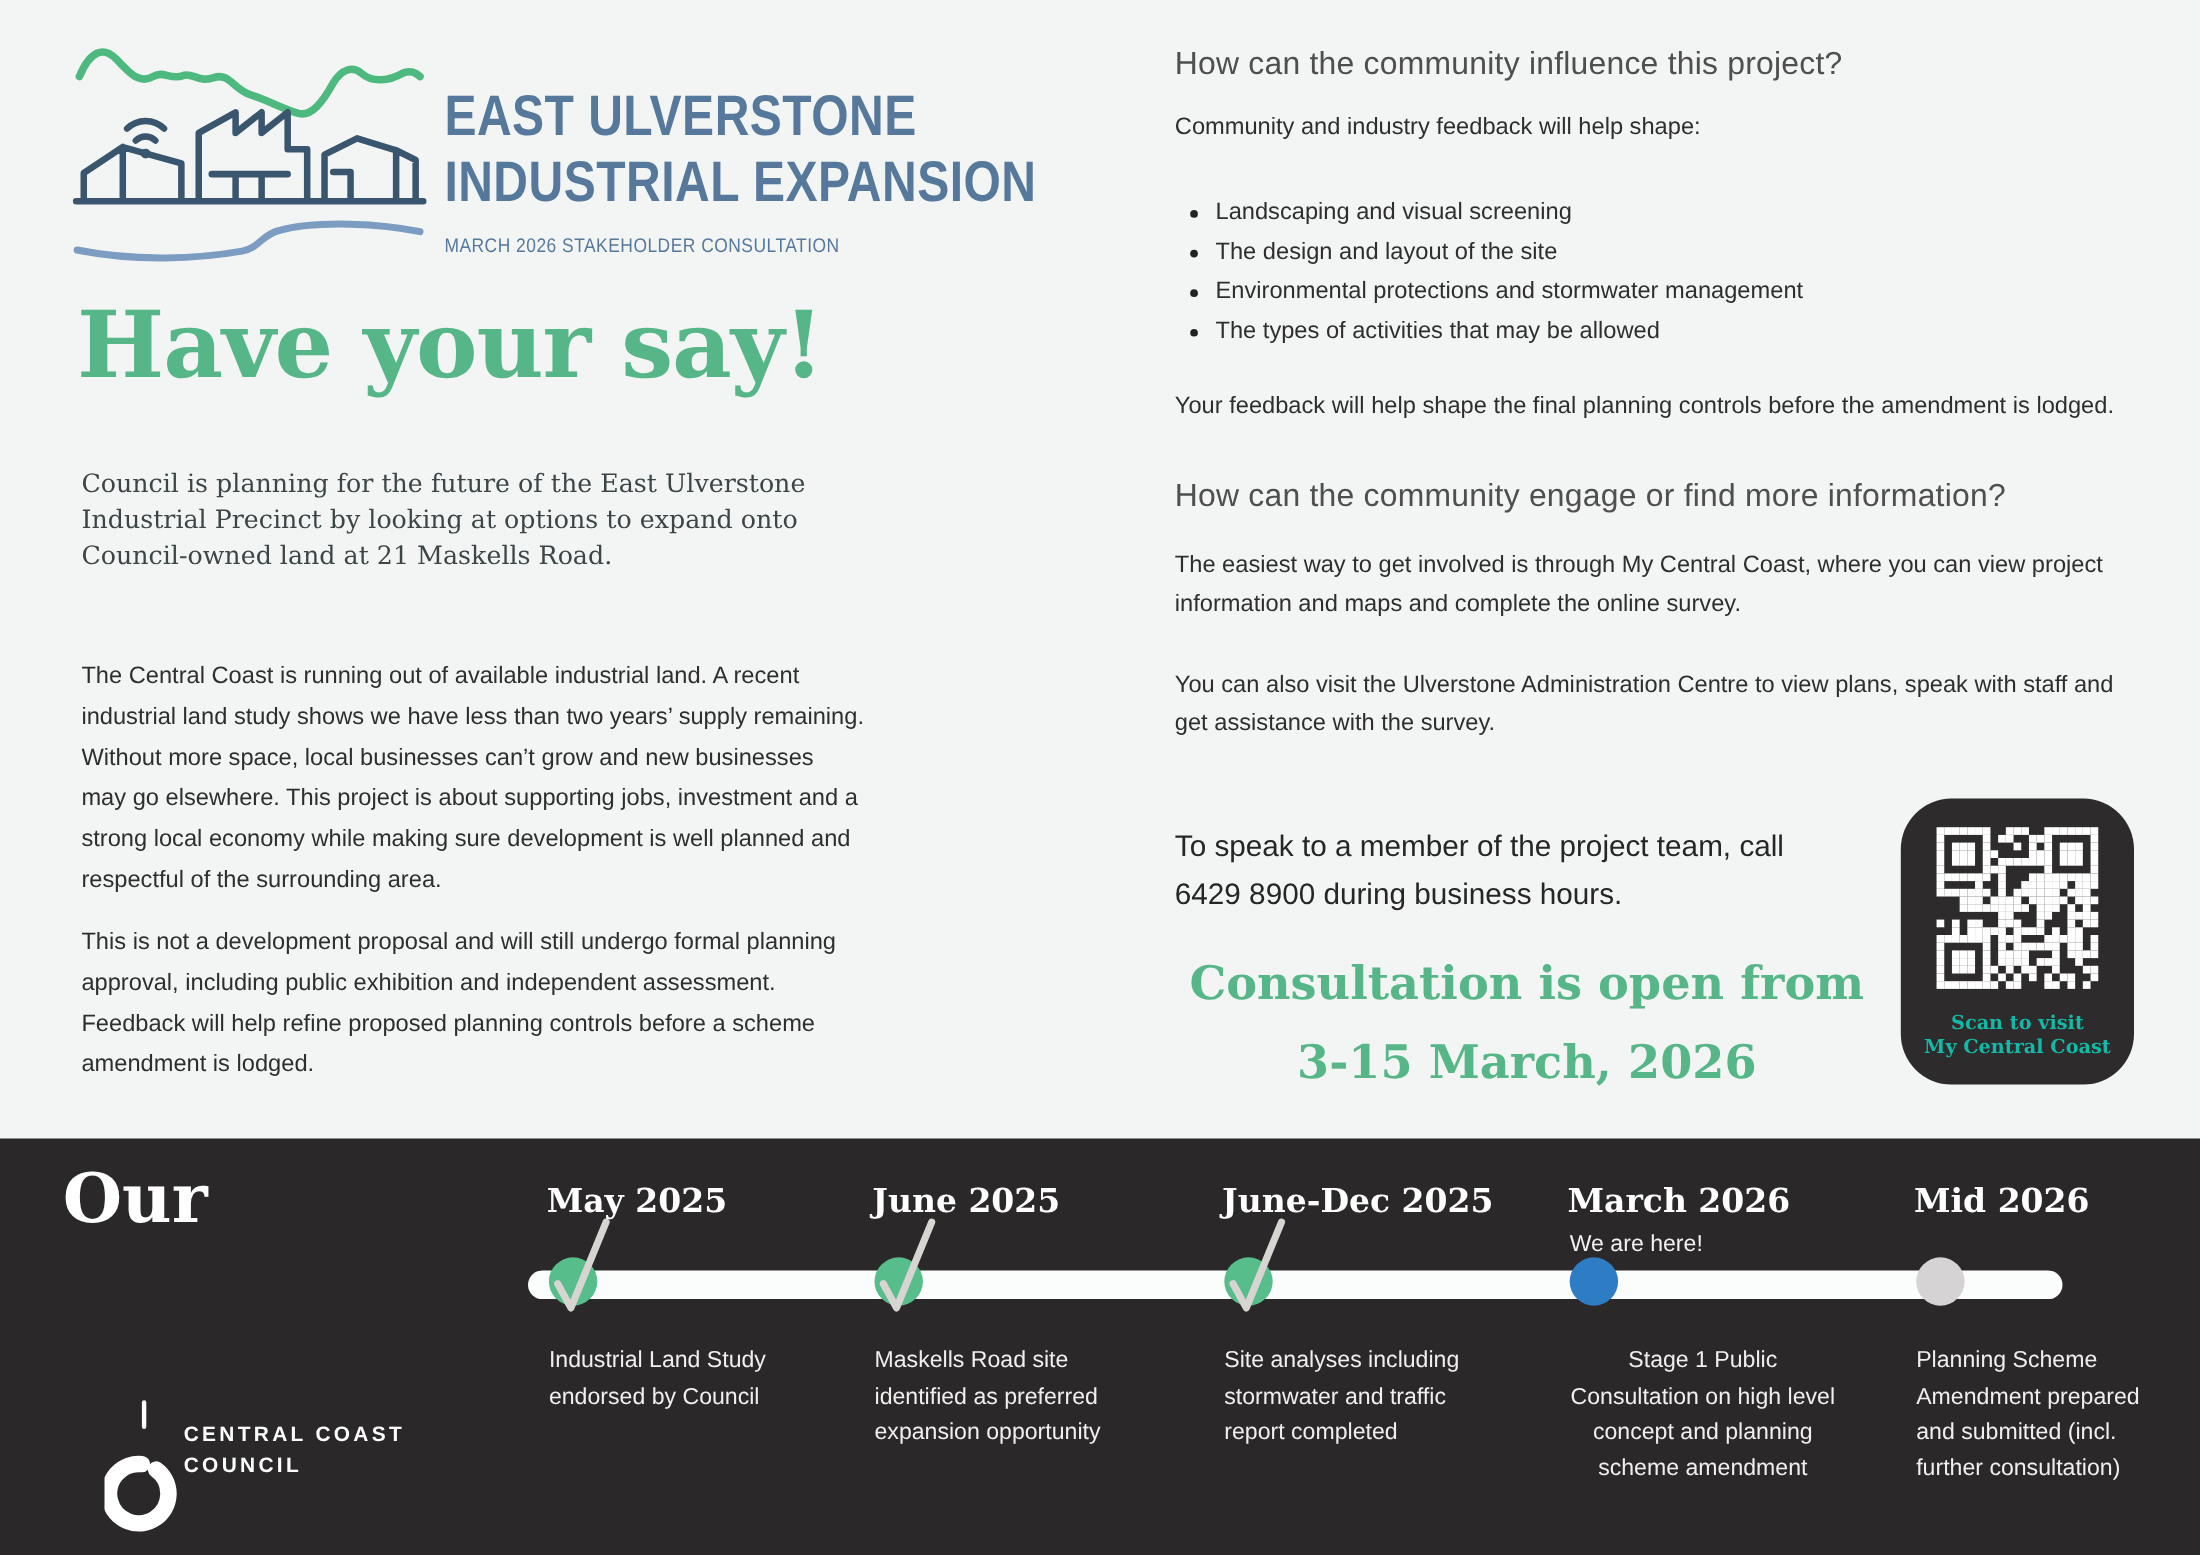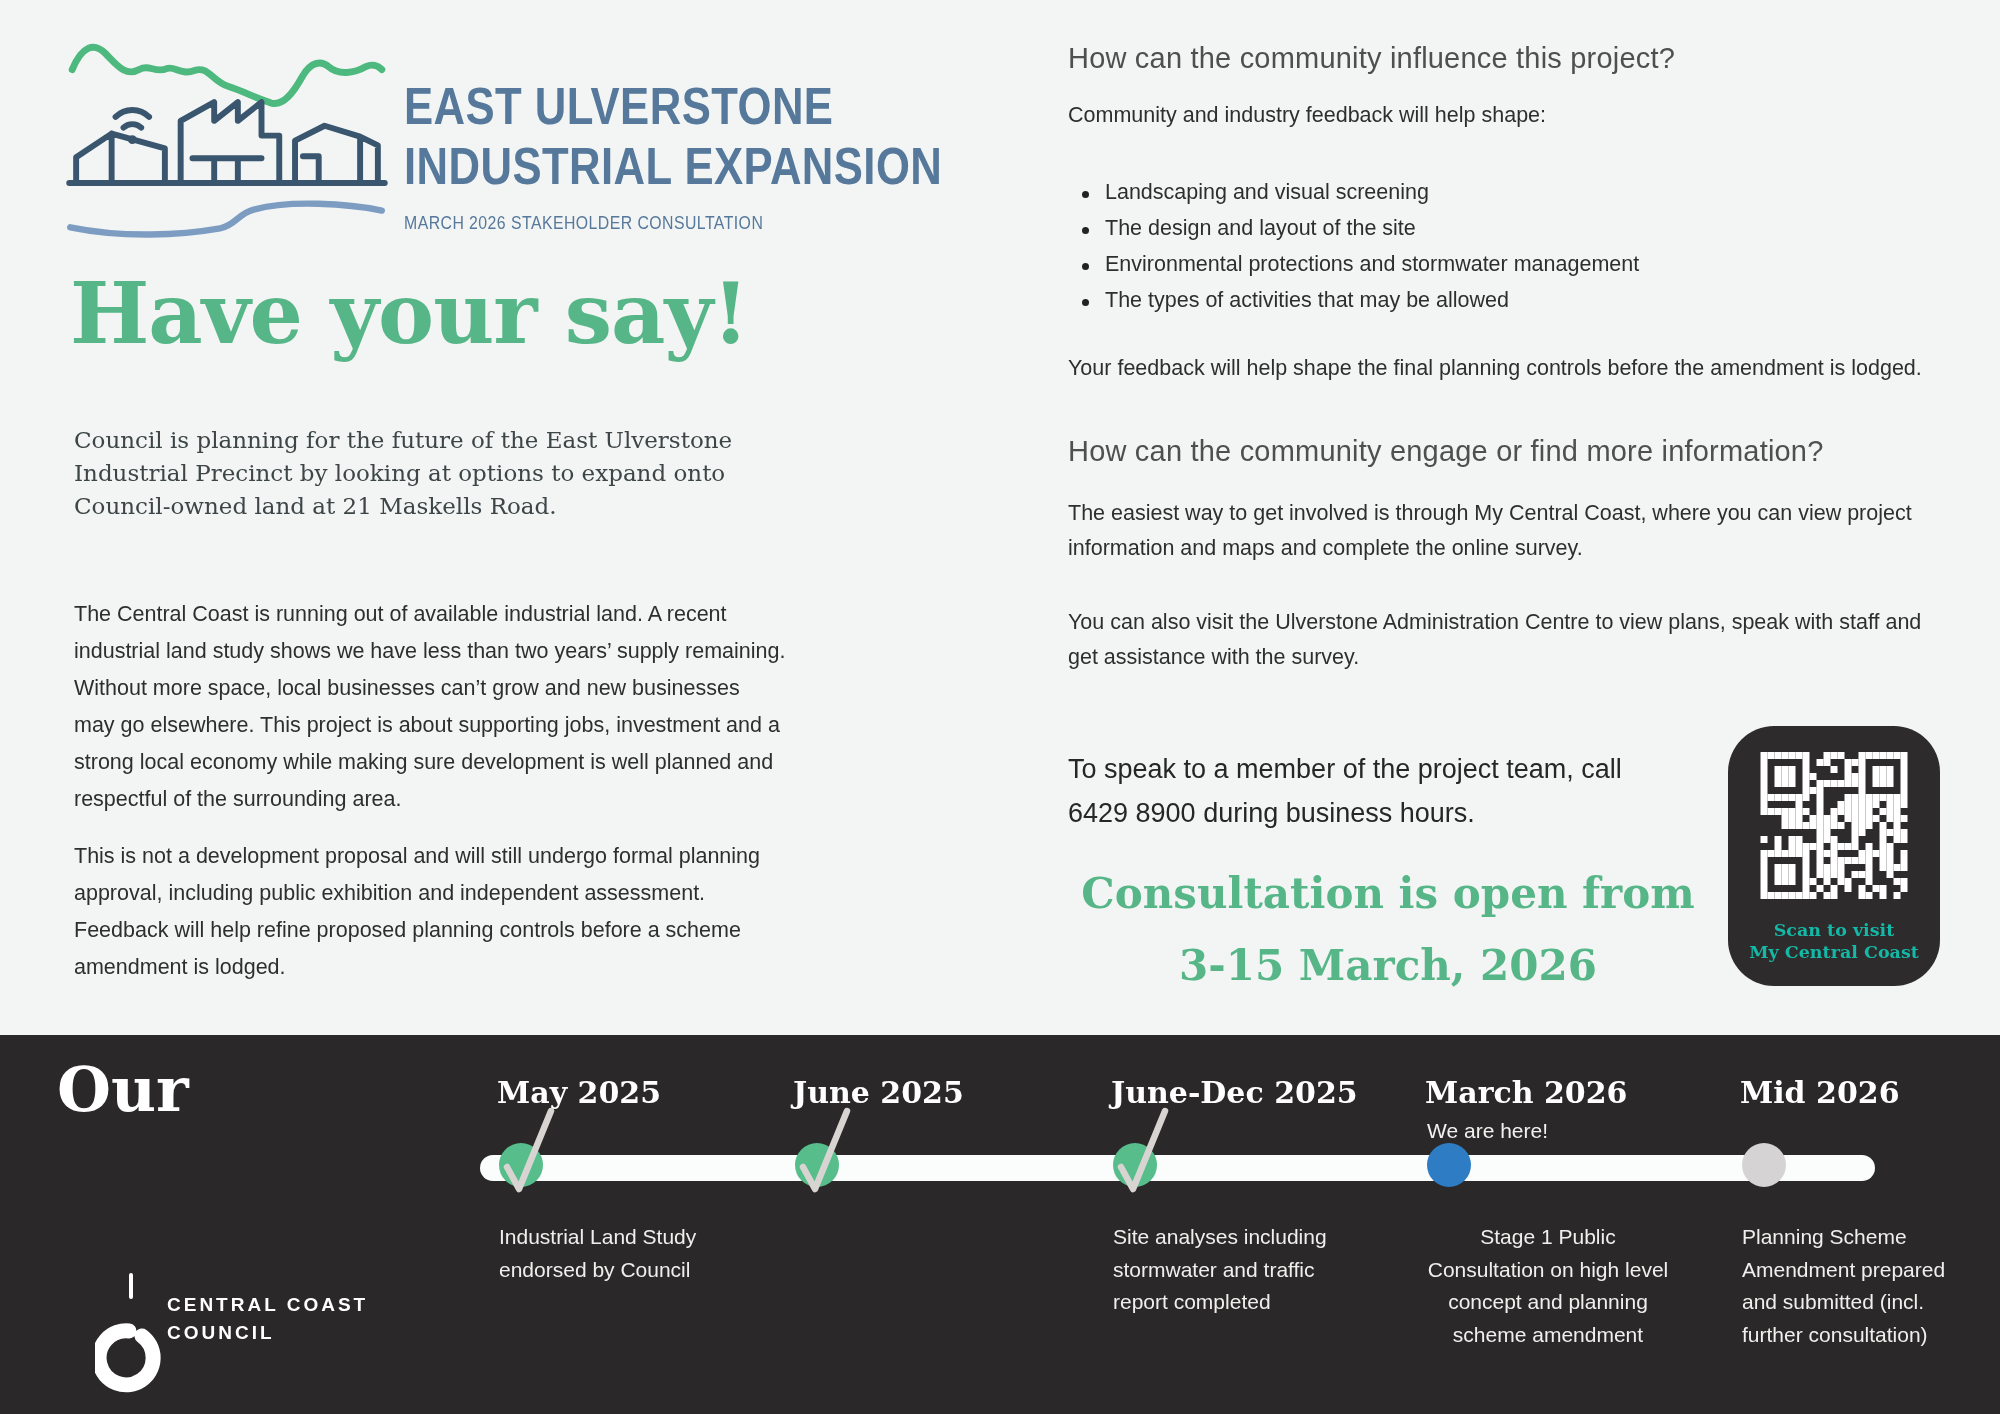--- a/index.html
+++ b/index.html
@@ -592,20 +592,21 @@
     </svg>
     <div class="m-desc">Industrial Land Study endorsed by Council</div>
   </div>
         <div class="milestone" style="left: 793px;">
     <div class="m-date">June 2025</div>
     <div class="m-note"></div>
     <div class="m-dot dot-done"></div>
     <svg class="m-check" viewBox="0 0 70 120" fill="none" style="display: block;">
       <polyline points="14,70 26,92 58,14" stroke="#d8d4d1" stroke-width="6.5" stroke-linecap="round" stroke-linejoin="round"></polyline>
     </svg>
+    <div class="m-desc">Maskells Road site identified as preferred expansion opportunity</div>
   </div>
         <div class="milestone" style="left: 1111px;">
     <div class="m-date">June-Dec 2025</div>
     <div class="m-note"></div>
     <div class="m-dot dot-done"></div>
     <svg class="m-check" viewBox="0 0 70 120" fill="none" style="display: block;">
       <polyline points="14,70 26,92 58,14" stroke="#d8d4d1" stroke-width="6.5" stroke-linecap="round" stroke-linejoin="round"></polyline>
     </svg>
     <div class="m-desc">Site analyses including stormwater and traffic report completed</div>
   </div>

